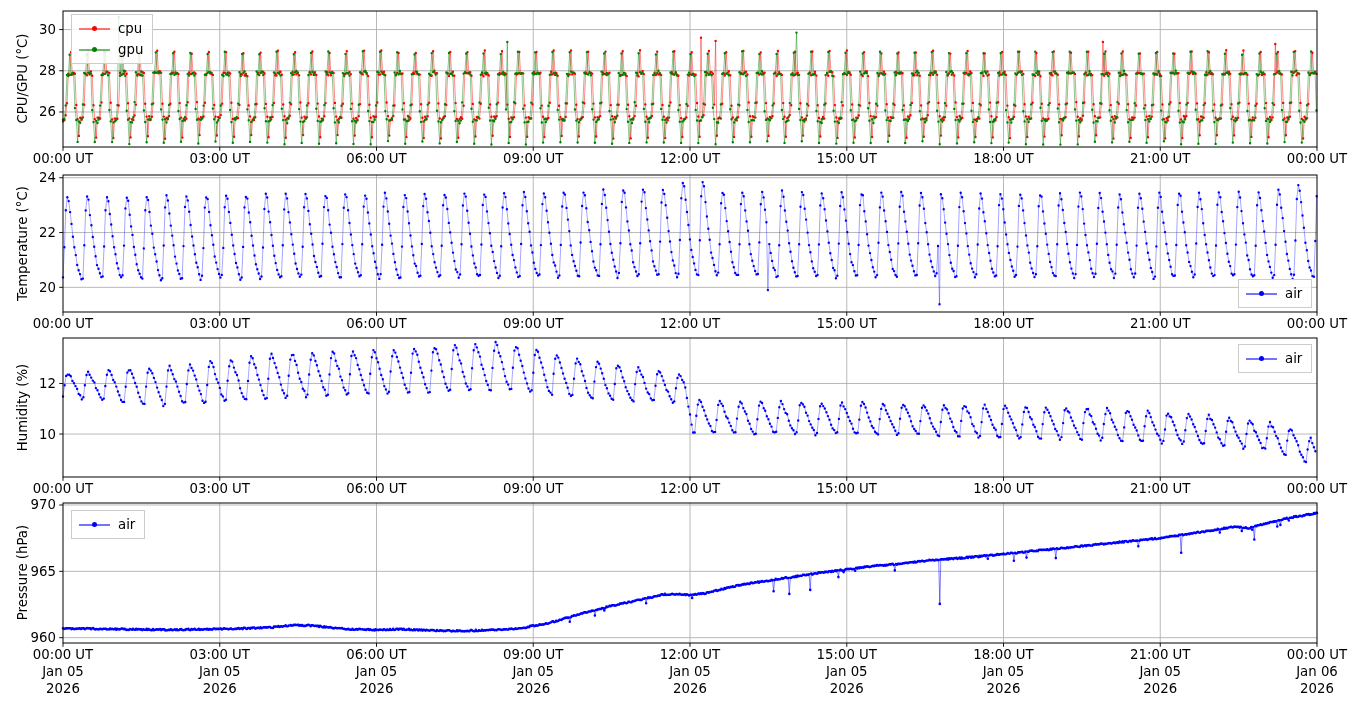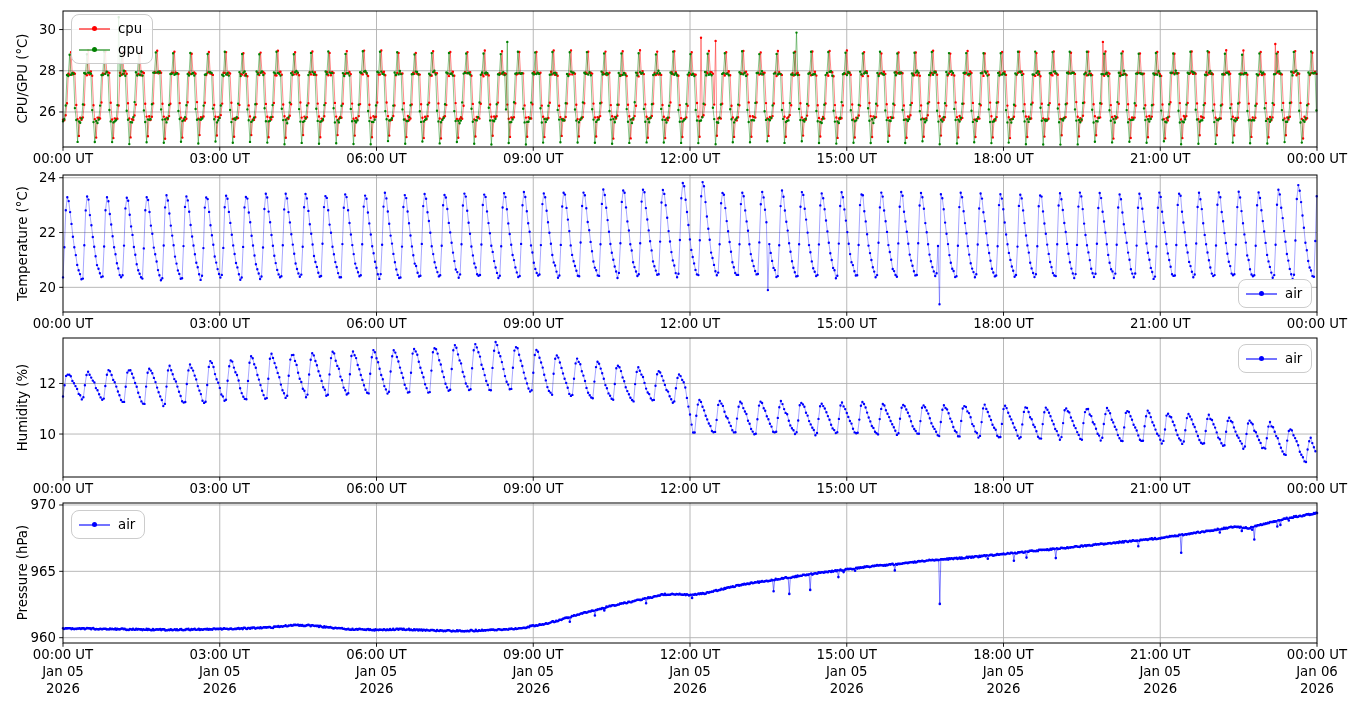--- a/index.html
+++ b/index.html
@@ -3,21 +3,21 @@
 <meta charset="utf-8">
 <style>
   html,body{margin:0;padding:0;background:#ffffff;}
   .fig{position:relative;width:1355px;height:707px;background:#ffffff;
        font-family:"DejaVu Sans","Liberation Sans",sans-serif;overflow:hidden;}
   .fig svg{position:absolute;left:0;top:0;}
   svg text{font-family:"DejaVu Sans","Liberation Sans",sans-serif;font-size:13.3px;fill:#000;}
   .ylab{position:absolute;width:170px;height:17px;text-align:center;font-size:13.3px;color:#000;
         transform:rotate(-90deg);transform-origin:center;line-height:17px;}
   .legend{position:absolute;background:rgba(255,255,255,0.85);border:1px solid #cccccc;
-          border-radius:8px;padding:3px 9px 3px 7px;font-size:13.3px;color:#000;z-index:5;}
+          border-radius:0;padding:3px 9px 3px 7px;font-size:13.3px;color:#000;z-index:5;}
   .lrow{display:flex;align-items:center;height:21px;}
   .lsample{position:relative;width:31px;height:13px;flex:0 0 31px;}
   .lline{position:absolute;left:0;right:0;top:6px;height:1.6px;}
   .ldot{position:absolute;left:13px;top:4.2px;width:5px;height:5px;border-radius:50%;}
   .llabel{margin-left:8px;}
 </style>
 </head>
 <body>
 
 <div class="fig">

